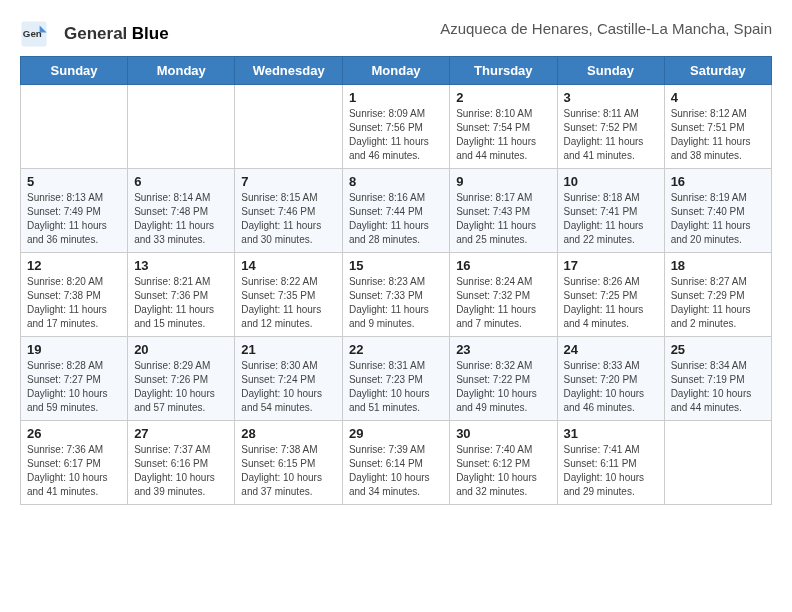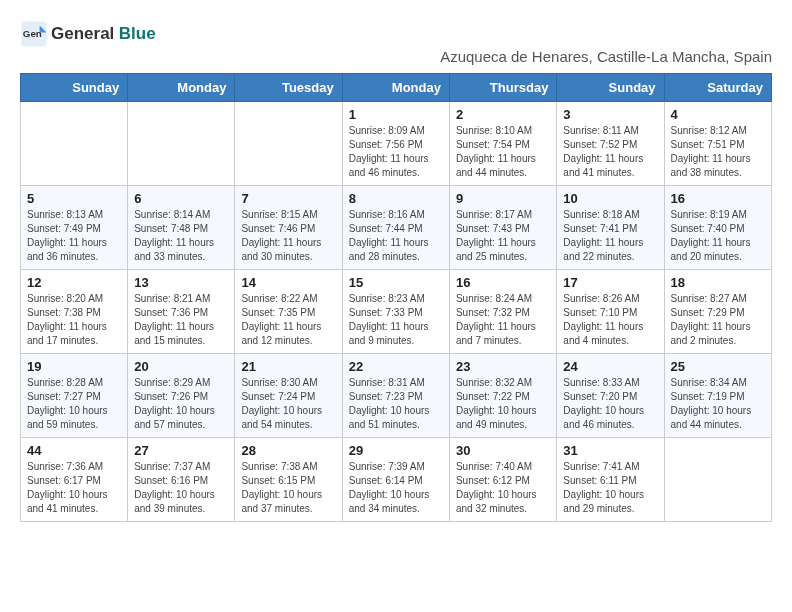--- a/index.html
+++ b/index.html
@@ -12,48 +12,47 @@
     }
     .header {
       display: flex;
       justify-content: space-between;
       align-items: flex-start;
       margin-bottom: 8px;
     }
     .logo {
       display: flex;
       align-items: center;
-      gap: 3px;
+      gap: 16px;
     }
     .logo-icon {
       width: 28px;
       height: 28px;
     }
     .title-block {
       text-align: right;
     }
     .month-title {
       font-size: 36px;
       font-weight: bold;
       color: #333;
     }
     .location-title {
       font-size: 15px;
       color: #555;
-      margin-top: 28px;
     }
     .calendar {
       width: 100%;
       border-collapse: collapse;
       border: 1px solid #ccc;
     }
     .calendar th {
       background-color: #3a7ebf;
       color: #fff;
-      text-align: right;
+      text-align: center;
       padding: 6px 8px;
       font-size: 13px;
       border: 1px solid #2e6aa3;
     }
     .calendar td {
       vertical-align: top;
       padding: 5px 6px;
       border: 1px solid #ccc;
       width: 108px;
       min-height: 80px;
@@ -88,35 +87,35 @@
 <div class="header">
   <div class="logo">
     <svg class="logo-icon" viewBox="0 0 40 40">
       <rect x="2" y="2" width="36" height="36" rx="4" fill="#4a90d9" opacity="0.15"></rect>
       <text x="4" y="24" font-size="14" font-weight="bold" fill="#333">Gen</text>
       <polygon points="28,8 38,18 28,18" fill="#4a90d9"></polygon>
     </svg>
     <div>
       <div>
         <span style="font-size:17px;font-weight:bold;color:#333;text-align:right;">General</span>
-        <span style="font-size:17px;font-weight:bold;color:#0f766e;">Blue</span>
+        <span style="font-size:17px;font-weight:bold;color:#000000;">Blue</span>
       </div>
     </div>
   </div>
   <div class="title-block">
     <div class="location-title">Azuqueca de Henares, Castille-La Mancha, Spain</div>
   </div>
 </div>
 
 <table class="calendar">
   <thead>
     <tr>
       <th>Sunday</th>
       <th>Monday</th>
-      <th>Tuesday</th>
+      <th>Wednesday</th>
       <th>Monday</th>
       <th>Thursday</th>
       <th>Sunday</th>
       <th>Saturday</th>
     </tr>
   </thead>
   <tbody id="calendar-body">
   <tr>
         <td class="empty-cell"></td>
         <td class="empty-cell"></td>
@@ -217,21 +216,21 @@
         </td>
         <td>
           <div class="day-number">16</div>
           <div class="day-info">Sunrise: 8:24 AM
 Sunset: 7:32 PM
 Daylight: 11 hours and 7 minutes.</div>
         </td>
         <td>
           <div class="day-number">17</div>
           <div class="day-info">Sunrise: 8:26 AM
-Sunset: 7:10 PM
+Sunset: 7:25 PM
 Daylight: 11 hours and 4 minutes.</div>
         </td>
         <td>
           <div class="day-number">18</div>
           <div class="day-info">Sunrise: 8:27 AM
 Sunset: 7:29 PM
 Daylight: 11 hours and 2 minutes.</div>
         </td>
       </tr>
       <tr>
@@ -273,21 +272,21 @@
         </td>
         <td>
           <div class="day-number">25</div>
           <div class="day-info">Sunrise: 8:34 AM
 Sunset: 7:19 PM
 Daylight: 10 hours and 44 minutes.</div>
         </td>
       </tr>
       <tr>
         <td>
-          <div class="day-number">44</div>
+          <div class="day-number">26</div>
           <div class="day-info">Sunrise: 7:36 AM
 Sunset: 6:17 PM
 Daylight: 10 hours and 41 minutes.</div>
         </td>
         <td>
           <div class="day-number">27</div>
           <div class="day-info">Sunrise: 7:37 AM
 Sunset: 6:16 PM
 Daylight: 10 hours and 39 minutes.</div>
         </td>

